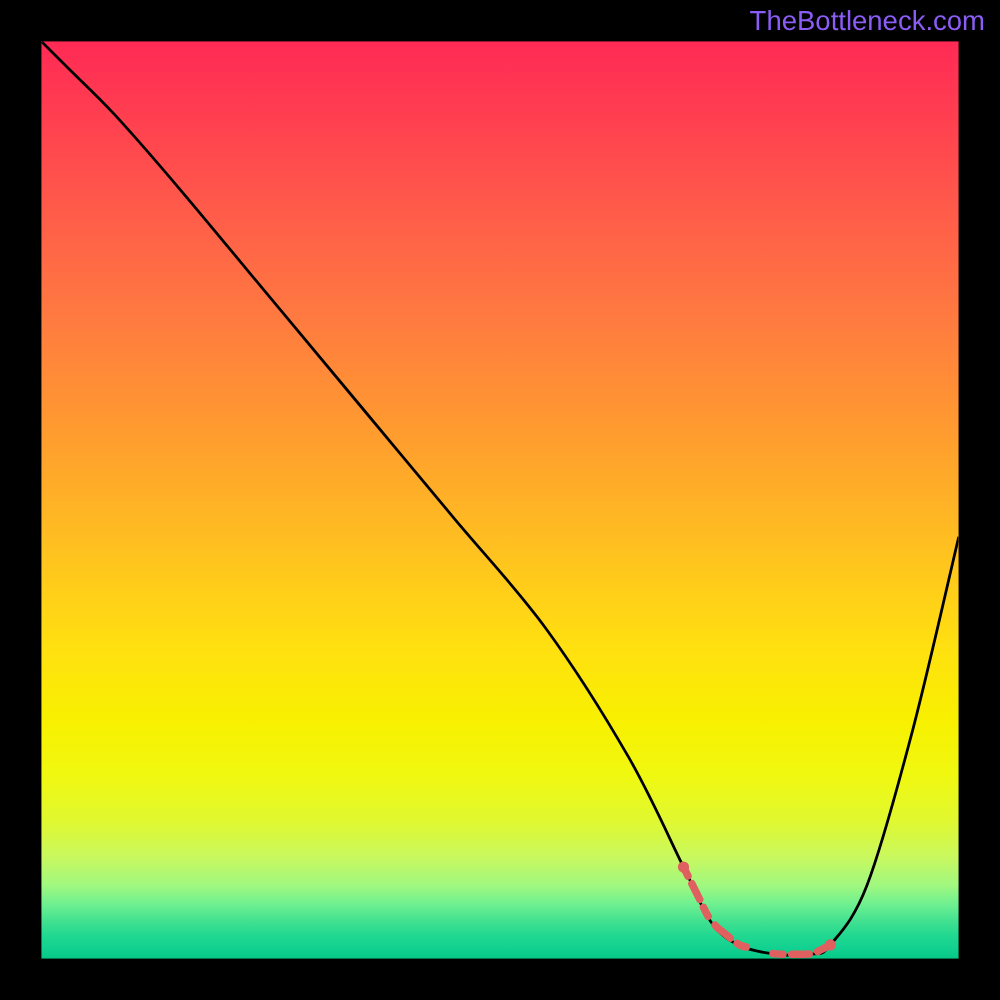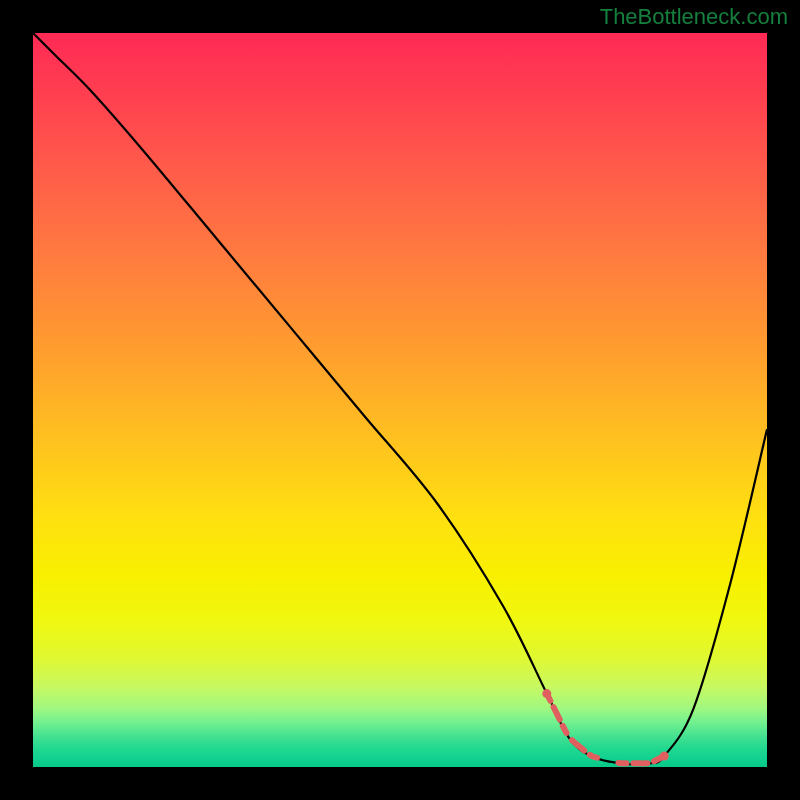--- a/index.html
+++ b/index.html
@@ -8,21 +8,21 @@
     height: 800px;
     background: #000;
     font-family: Arial, sans-serif;
     position: relative;
     overflow: hidden;
   }
   .watermark {
     position: absolute;
     top: 4px;
     right: 12px;
-    color: #15803d;
+    color: #8b5cf6;
     font-size: 22px;
     font-weight: 400;
     z-index: 10;
     margin-left: 11px;
   }
   .plot-area {
     position: absolute;
     left: 33px;
     top: 33px;
     width: 734px;

